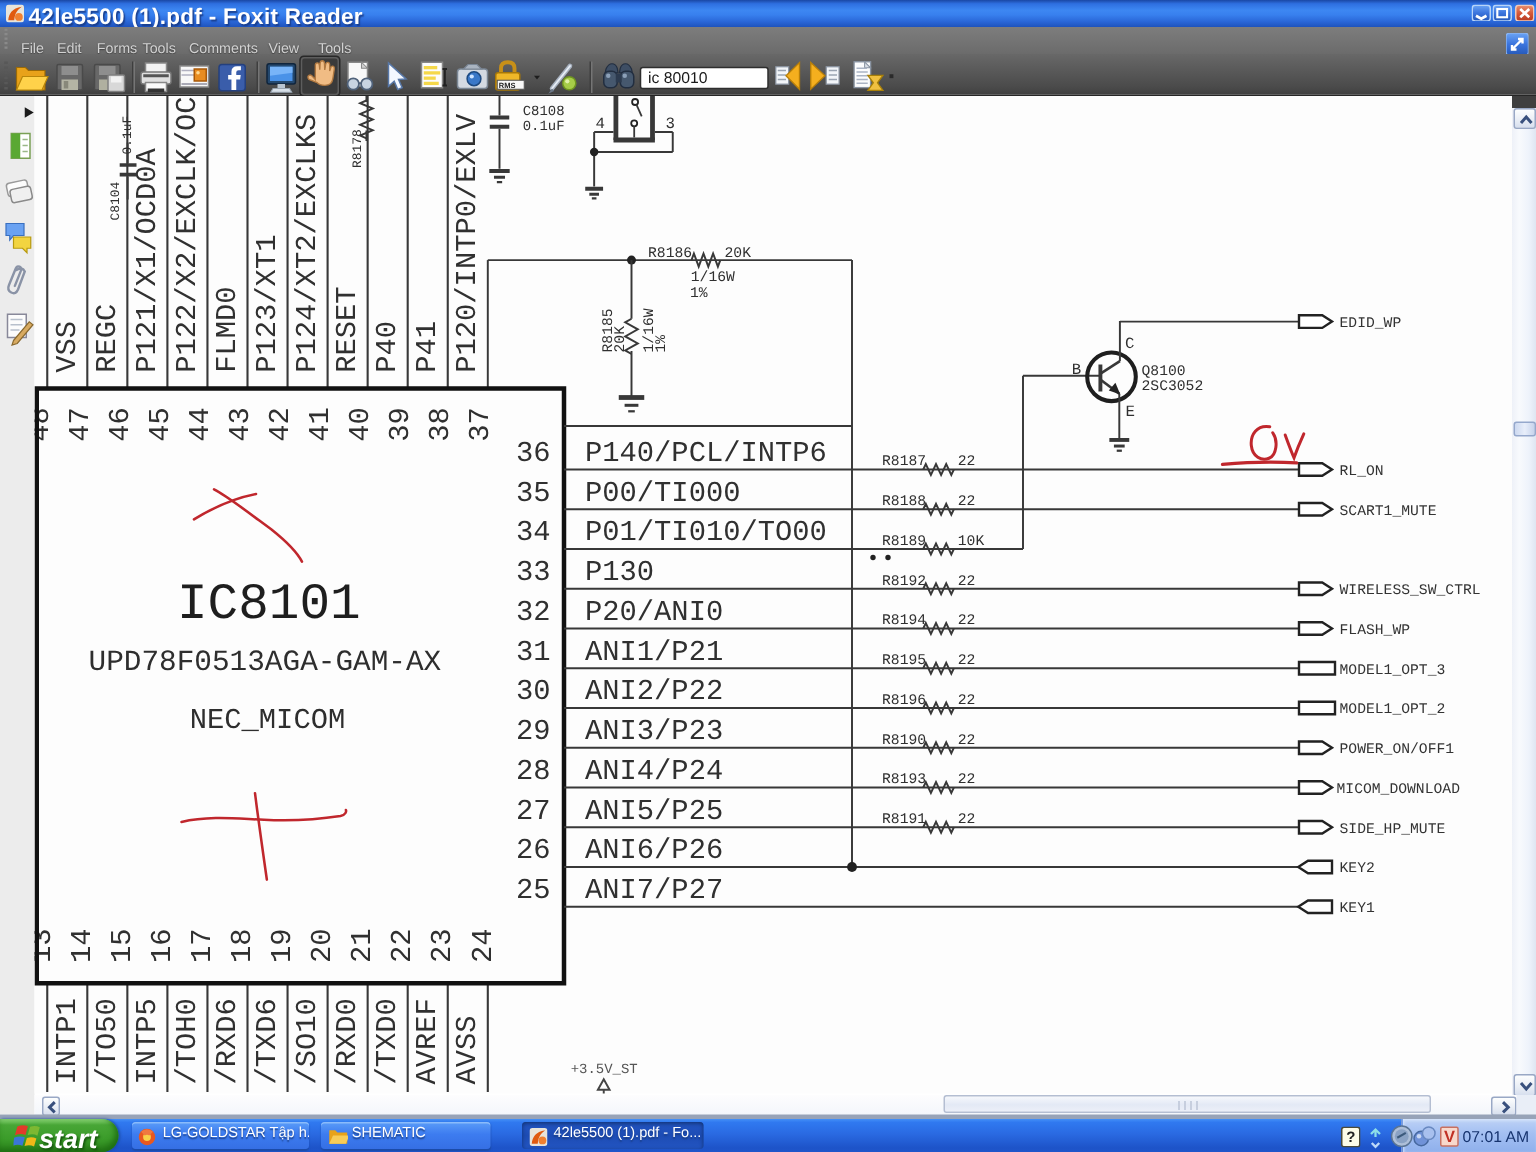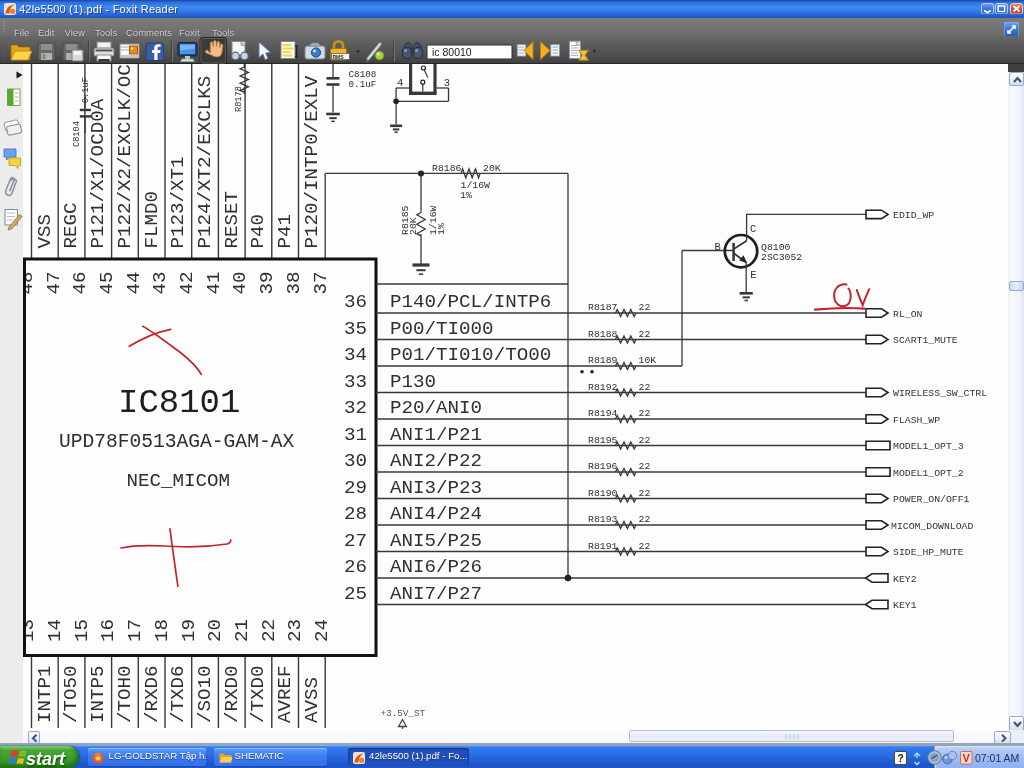--- a/index.html
+++ b/index.html
@@ -1,17 +1,17 @@
 <!DOCTYPE html>
 <html><head><meta charset="utf-8"><style>
 *{margin:0;padding:0;box-sizing:border-box}
 html,body{width:1024px;height:768px;overflow:hidden;background:#fff;font-family:"Liberation Sans",sans-serif}
 .abs{position:absolute}
 #titlebar{left:0;top:0;width:1024px;height:17.5px;background:linear-gradient(180deg,#1a47a5 0%,#2e6fe0 14%,#3d87f2 38%,#3880ee 55%,#2a67d8 80%,#1e53bd 100%)}
-#titletxt{left:19px;top:3px;color:#fff;font-weight:normal;font-size:11px;letter-spacing:.2px;text-shadow:1px 1px 1px #1a3e8c}
+#titletxt{left:19px;top:3px;color:#fff;font-weight:bold;font-size:15px;letter-spacing:.2px;text-shadow:1px 1px 1px #1a3e8c}
 #menubar{left:0;top:17.5px;width:1024px;height:18.5px;background:linear-gradient(180deg,#7d7d7d,#6b6b6b)}
 #toolbar{left:0;top:36px;width:1024px;height:28px;background:linear-gradient(180deg,#686868,#4b4b4b 80%,#404040);border-bottom:1.5px solid #262626}
 .menu{position:absolute;top:27px;font-size:9.5px;color:#d2d2d2;text-shadow:0 1px 1px #3a3a3a}
 #sidebar{left:0;top:64px;width:22.5px;height:678.5px;background:#ececec}
 #canvas{left:22.5px;top:64px;width:985.5px;height:664.5px;background:#fdfdfd;overflow:hidden}
 #vcap{left:1008px;top:64px;width:16px;height:7.5px;background:#3f3f3f}
 .sbtn{position:absolute;background:linear-gradient(180deg,#fdfefe,#e8edf5 60%,#d7dfee);border:1px solid #99a8c5;border-radius:2px;color:#3e5a86;text-align:center;font-weight:bold}
 #vtrack{left:1008px;top:71.5px;width:16px;height:659px;background:linear-gradient(90deg,#eef1f8,#f8fafd 30%,#eef3fb 70%,#dfe6f2)}
 #htrack{left:22.5px;top:729.5px;width:989px;height:14px;background:linear-gradient(180deg,#fdfdfe,#f3f6fb)}
 #corner{left:1010.5px;top:729.5px;width:13.5px;height:14px;background:#e9eef7}
@@ -56,24 +56,24 @@
     <rect x="0.5" y="0.5" width="12" height="10.5" rx="2" fill="url(#gb)" stroke="#b8d4f8"></rect>
     <rect x="3.2" y="3" width="6.5" height="5.5" fill="none" stroke="#fff" stroke-width="1.4"></rect>
   </svg>
 <svg class="abs" style="left:1010px;top:2.5px" width="13" height="11.5">
     <rect x="0.5" y="0.5" width="12" height="10.5" rx="2" fill="url(#gc)" stroke="#f0c8b8"></rect>
     <path d="M3.5,3 L9.5,8.5 M9.5,3 L3.5,8.5" stroke="#fff" stroke-width="1.8"></path>
   </svg>
 <div id="menubar" class="abs"></div>
 <div class="menu" style="left:14px">File</div>
 <div class="menu" style="left:38px">Edit</div>
-<div class="menu" style="left:64.5px">View</div>
+<div class="menu" style="left:64.5px">Forms</div>
 <div class="menu" style="left:95px">Tools</div>
 <div class="menu" style="left:126px">Comments</div>
-<div class="menu" style="left:179px">Foxit</div>
+<div class="menu" style="left:179px">View</div>
 <div class="menu" style="left:212px">Tools</div>
 <svg class="abs" style="left:2px;top:19px" width="4" height="15">
     <line x1="2" y1="0" x2="2" y2="15" stroke="#8a8a8a" stroke-width="2" stroke-dasharray="1.5,1.5"></line>
   </svg>
 <svg class="abs" style="left:1003.5px;top:21.5px" width="15" height="15">
 <rect x="0" y="0" width="15" height="15" rx="2.5" fill="url(#gb)" stroke="#8ab4f0" stroke-width="1"></rect>
 <path d="M4,11 L11,4 M4,8 L4,11 L7,11 M11,7 L11,4 L8,4" stroke="#fff" stroke-width="1.6" fill="none"></path>
   </svg>
 <div id="toolbar" class="abs"></div>
 <svg class="abs" style="left:0;top:36px" width="1024" height="28">

